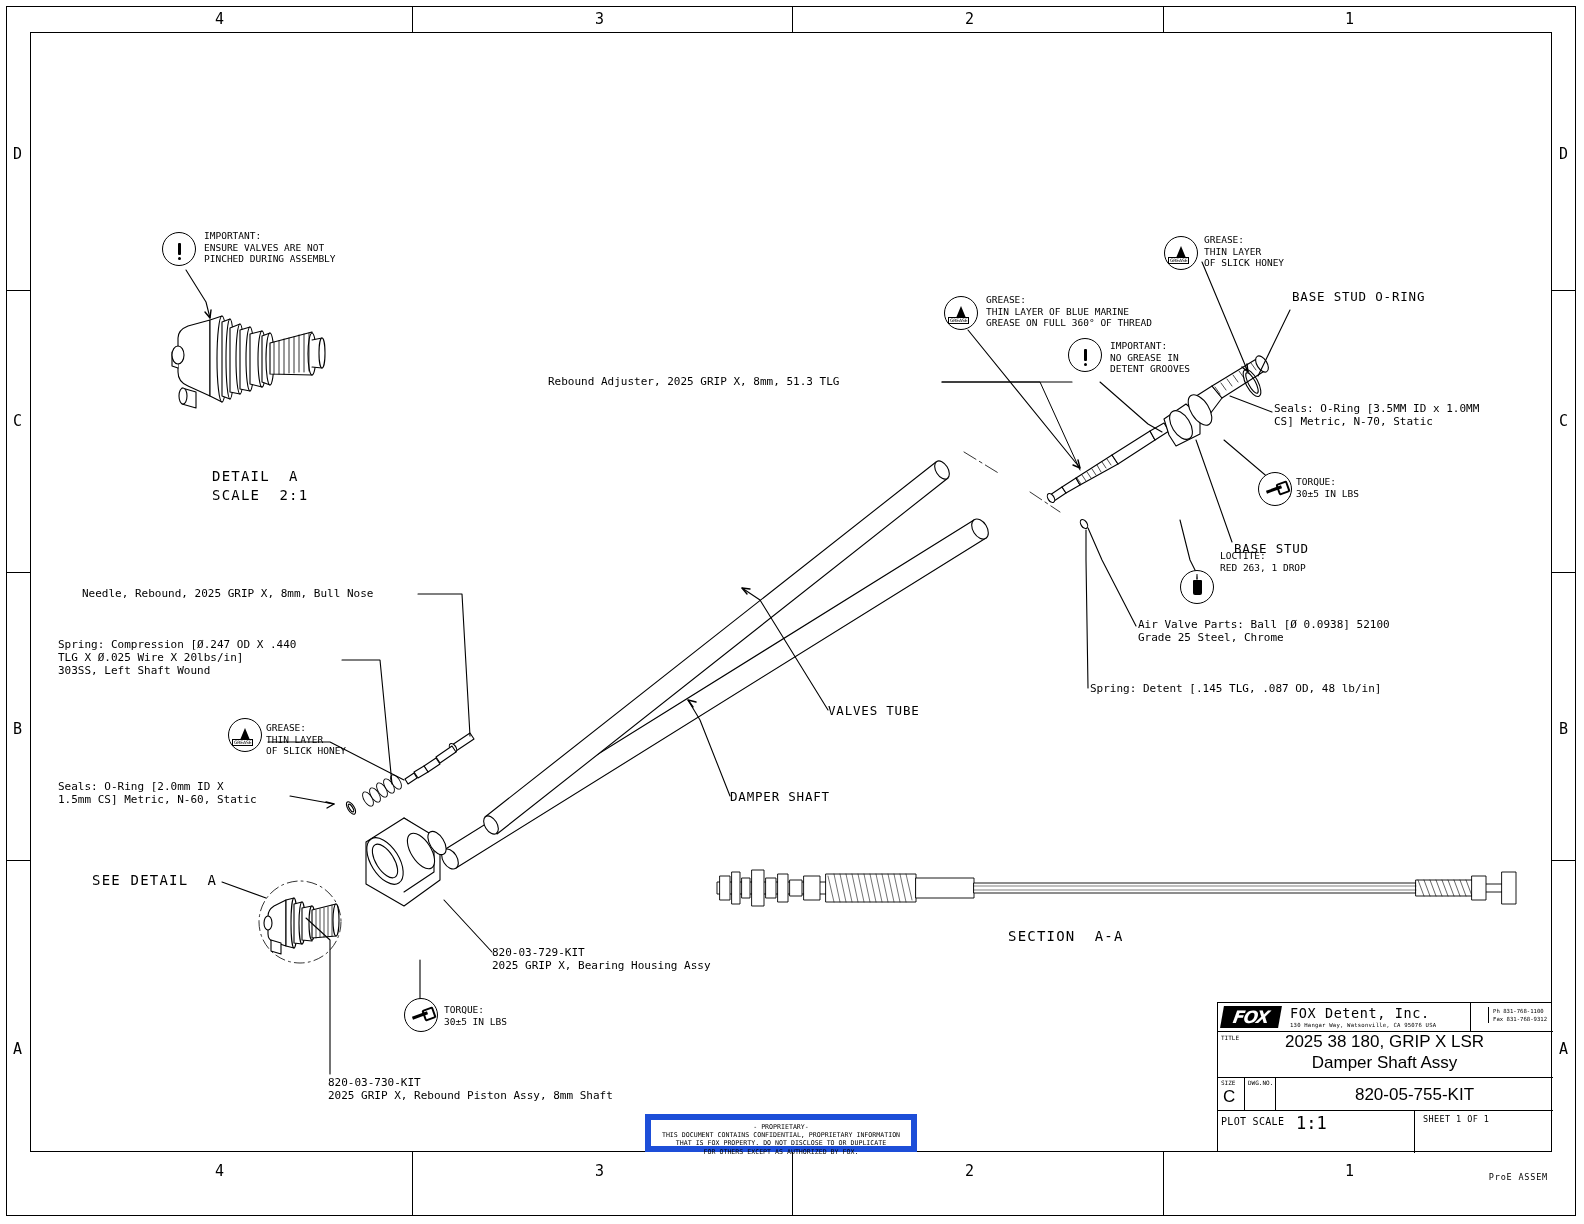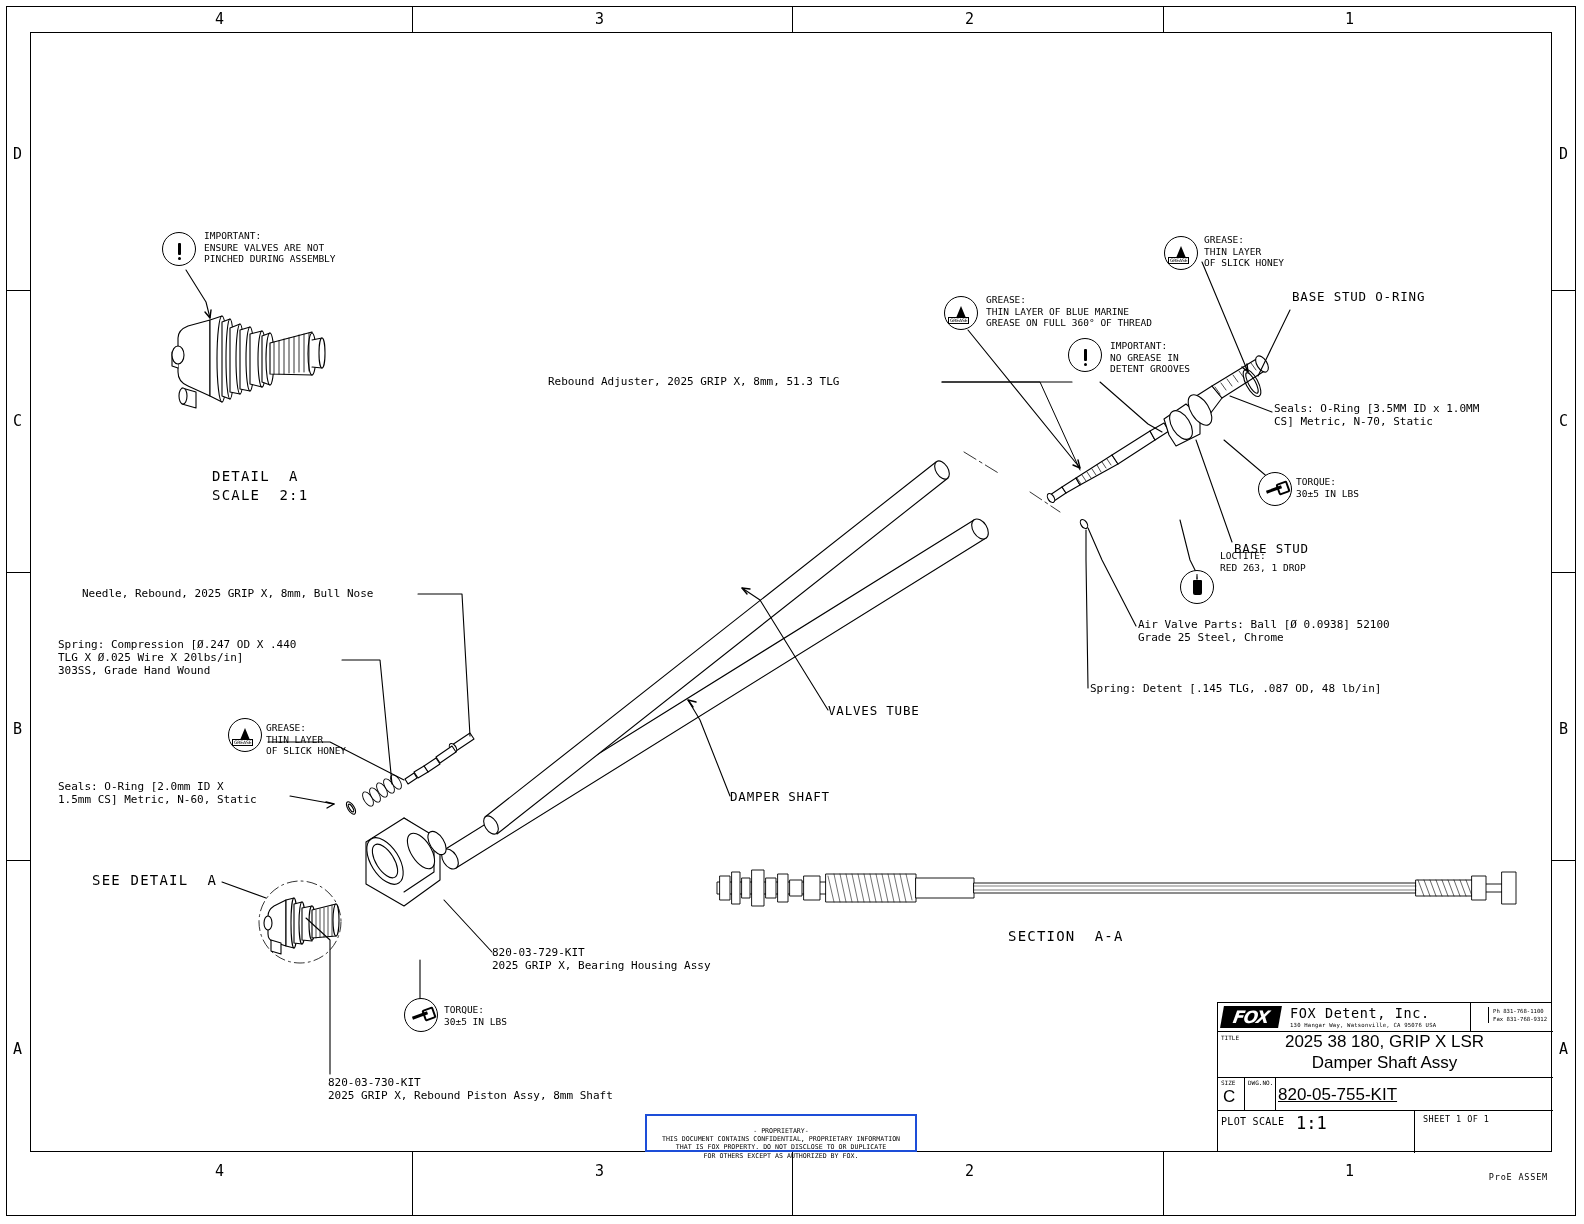--- a/index.html
+++ b/index.html
@@ -240,23 +240,23 @@
     font-family: "Liberation Sans", sans-serif;
   }
   .tb-dwglabel {
     position: absolute;
     left: 30px; top: 76px;
     font-size: 6px;
   }
   .tb-dwgno {
     position: absolute;
     left: 60px; right: 0; top: 82px;
+    text-align: center;
     font-size: 17px;
     font-family: "Liberation Sans", sans-serif;
-    text-decoration: underline;
   }
   .tb-plotlabel {
     position: absolute;
     left: 3px; top: 113px;
     font-size: 10px;
     letter-spacing: .3px;
   }
   .tb-plotval {
     position: absolute;
     left: 78px; top: 110px;
@@ -273,26 +273,26 @@
     width: 1px;
     background: #000;
   }
   
   #proprietary {
     position: absolute;
     left: 645px;
     bottom: 72px;
     width: 272px;
     height: 38px;
-    border: 2px solid #1d4ed8;
+    border: 6px solid #1d4ed8;
     box-sizing: border-box;
     text-align: center;
     font-size: 6.6px;
     line-height: 8.2px;
-    padding-top: 11px;
+    padding-top: 3px;
     background: #fff;
   }
   #proe {
     position: absolute;
     right: 36px;
     bottom: 42px;
     font-size: 8.5px;
     letter-spacing: .8px;
   }
   
@@ -682,21 +682,21 @@
 CS] Metric, N-70, Static</div>
   <div class="tx md" style="left:1234px; top:541px;">BASE STUD</div>
   <div class="tx" style="left:1138px; top:618px;">Air Valve Parts: Ball [Ø 0.0938] 52100
 Grade 25 Steel, Chrome</div>
   <div class="tx" style="left:1090px; top:682px;">Spring: Detent [.145 TLG, .087 OD, 48 lb/in]</div>
   <div class="tx md" style="left:828px; top:703px;">VALVES TUBE</div>
   <div class="tx md" style="left:730px; top:789px;">DAMPER SHAFT</div>
   <div class="tx" style="left:82px; top:587px;">Needle, Rebound, 2025 GRIP X, 8mm, Bull Nose</div>
   <div class="tx" style="left:58px; top:638px;">Spring: Compression [Ø.247 OD X .440
 TLG X Ø.025 Wire X 20lbs/in]
-303SS, Grade Hand Wound</div>
+303SS, Left Shaft Wound</div>
   <div class="tx" style="left:58px; top:780px;">Seals: O-Ring [2.0mm ID X
 1.5mm CS] Metric, N-60, Static</div>
   <div class="tx" style="left:492px; top:946px;">820-03-729-KIT
 2025 GRIP X, Bearing Housing Assy</div>
   <div class="tx" style="left:328px; top:1076px;">820-03-730-KIT
 2025 GRIP X, Rebound Piston Assy, 8mm Shaft</div>
 
   <div class="tx lg" style="left:212px; top:468px;">DETAIL  A</div>
   <div class="tx lg" style="left:212px; top:487px;">SCALE  2:1</div>
   <div class="tx lg" style="left:92px; top:872px;">SEE DETAIL  A</div>

